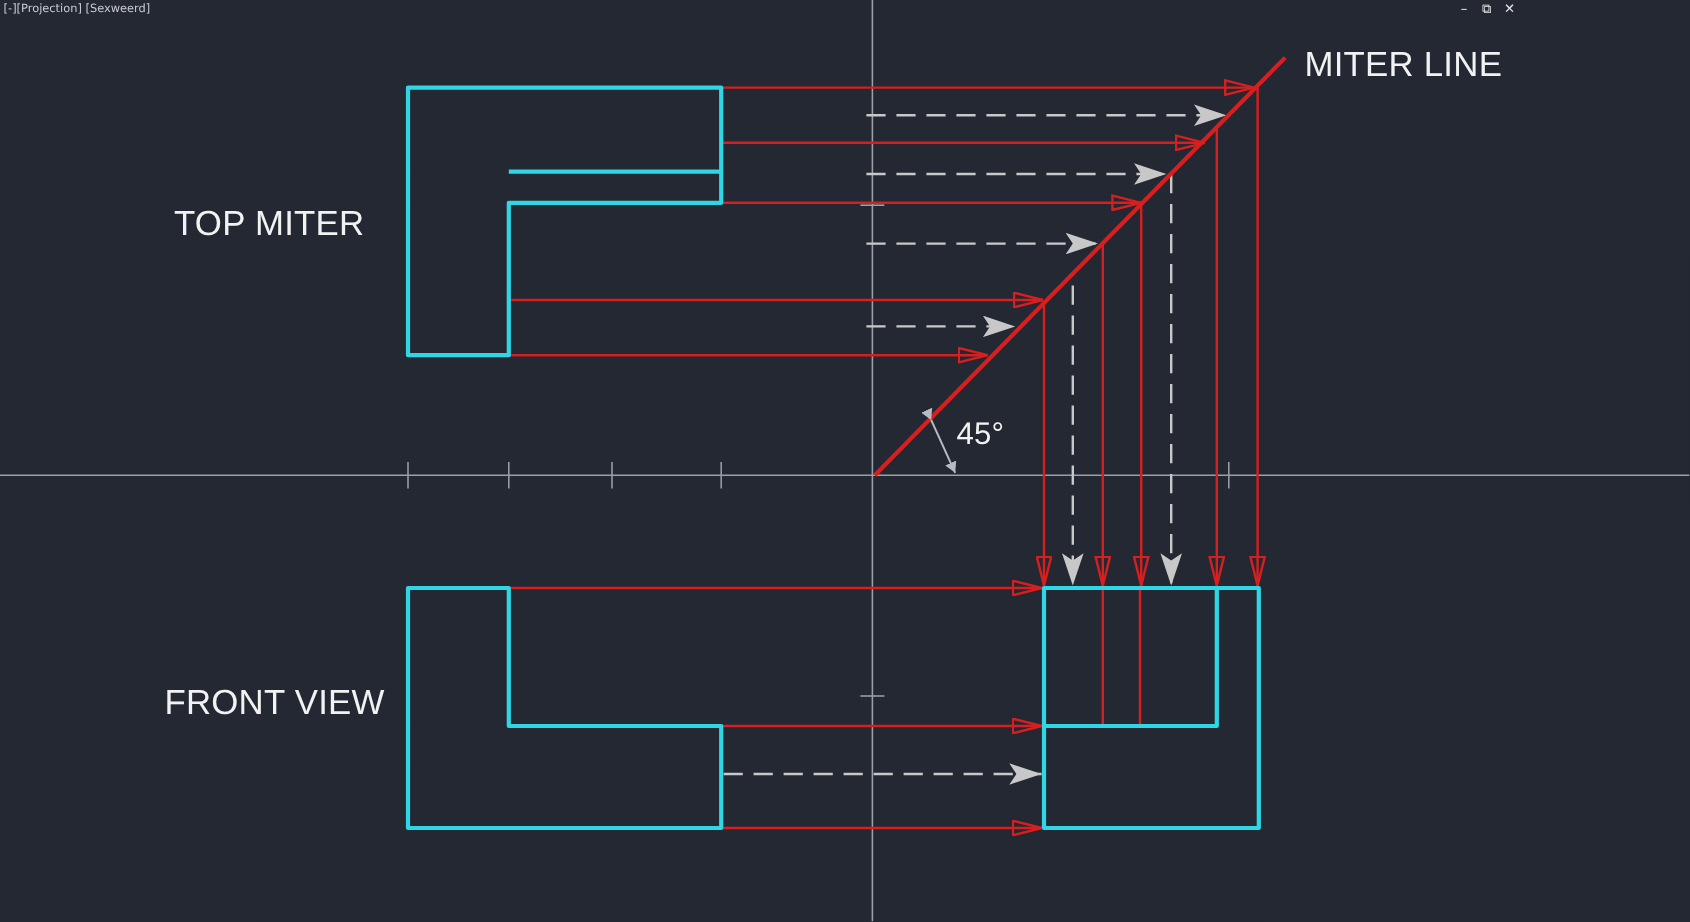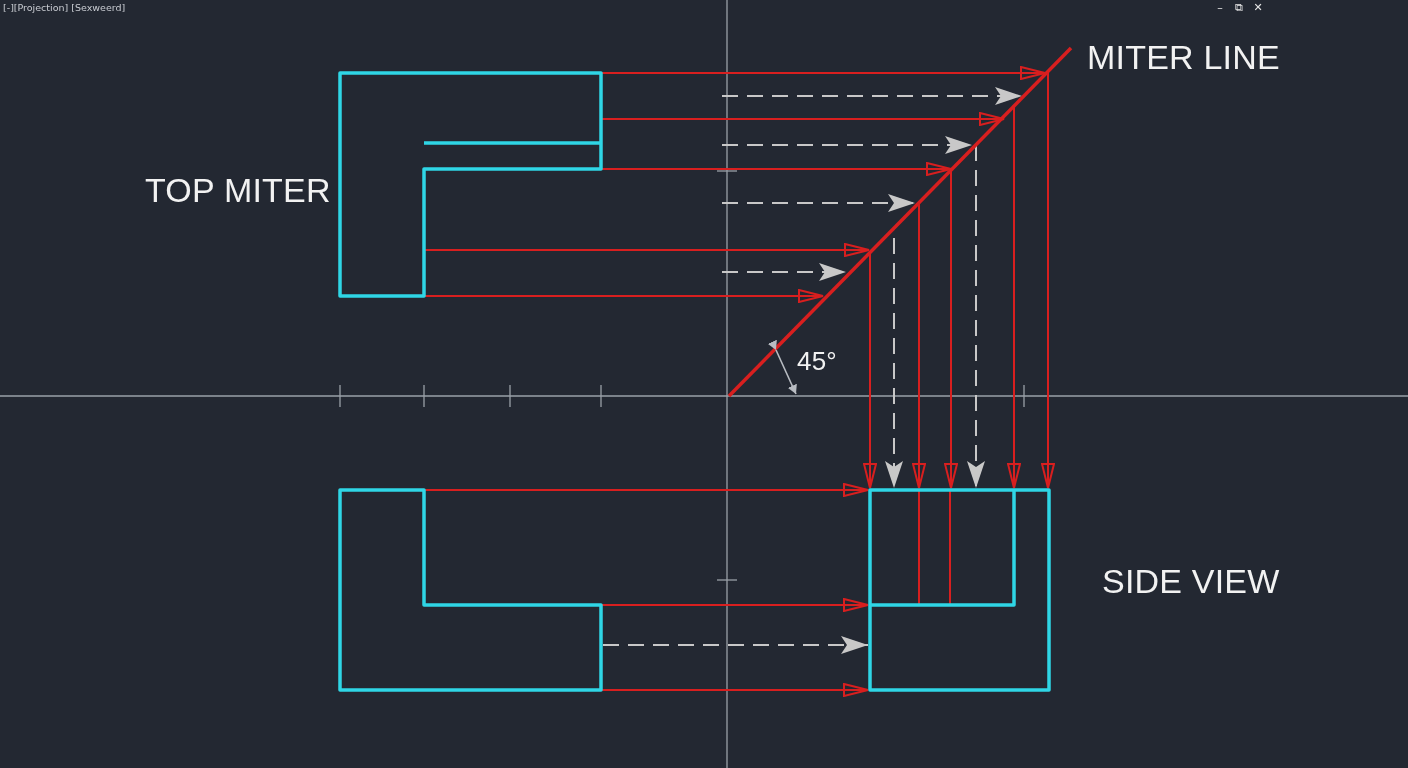--- a/index.html
+++ b/index.html
@@ -4,21 +4,21 @@
 <style>
   html, body { margin:0; padding:0; }
   body { width:1408px; height:768px; background:#232832; overflow:hidden; position:relative;
          font-family:"Liberation Sans", sans-serif; }
   #viewport { position:absolute; left:0; top:0; width:1270px; height:768px; }
   .vp-label { position:absolute; left:3px; top:2px; font-size:9.5px; color:#c9ccd2;
               font-family:"DejaVu Sans", sans-serif; white-space:nowrap; }
   .win-ctrls { position:absolute; right:6px; top:1px; display:flex; gap:7px; align-items:center; }
   .win-btn { width:12px; height:14px; color:#e8e8e8; font-size:11px; line-height:14px; text-align:center;
              font-family:"DejaVu Sans", sans-serif; cursor:pointer; }
-  .lbl { position:absolute; color:#f2f2f2; font-size:34px; white-space:nowrap; letter-spacing:0.2px; }
+  .lbl { position:absolute; color:#f2f2f2; font-size:29px; white-space:nowrap; letter-spacing:0.2px; }
   svg { position:absolute; left:0; top:0; }
 </style>
 </head>
 <body style="background: rgb(35, 40, 50);">
 
 <div id="viewport">
   <svg id="canvas" width="1408" height="768" viewBox="0 0 1408 768">
     <defs>
       <marker id="redArrow" markerWidth="26" markerHeight="14" refX="25" refY="7" orient="auto" markerUnits="userSpaceOnUse">
         <path d="M1,1 L25,7 L1,13 Z" fill="none" stroke="#d81f1f" stroke-width="2"></path>
@@ -78,15 +78,15 @@
 
   <div class="vp-label">[-][Projection] [Sexweerd]</div>
   <div class="win-ctrls">
     <div class="win-btn">–</div>
     <div class="win-btn">⧉</div>
     <div class="win-btn">✕</div>
   </div>
 
   <div class="lbl" style="left:1087px;top:38px;">MITER LINE</div>
   <div class="lbl" style="left:145px;top:171px;">TOP MITER</div>
-  <div class="lbl" style="left:1102px;top:562px;">SIDE VIEW</div>
+  <div class="lbl" style="left:137px;top:570px;">FRONT VIEW</div>
   <div class="lbl" style="left:797px;top:346px;font-size:26px;">45°</div>
 </div>
 
 </body></html>

